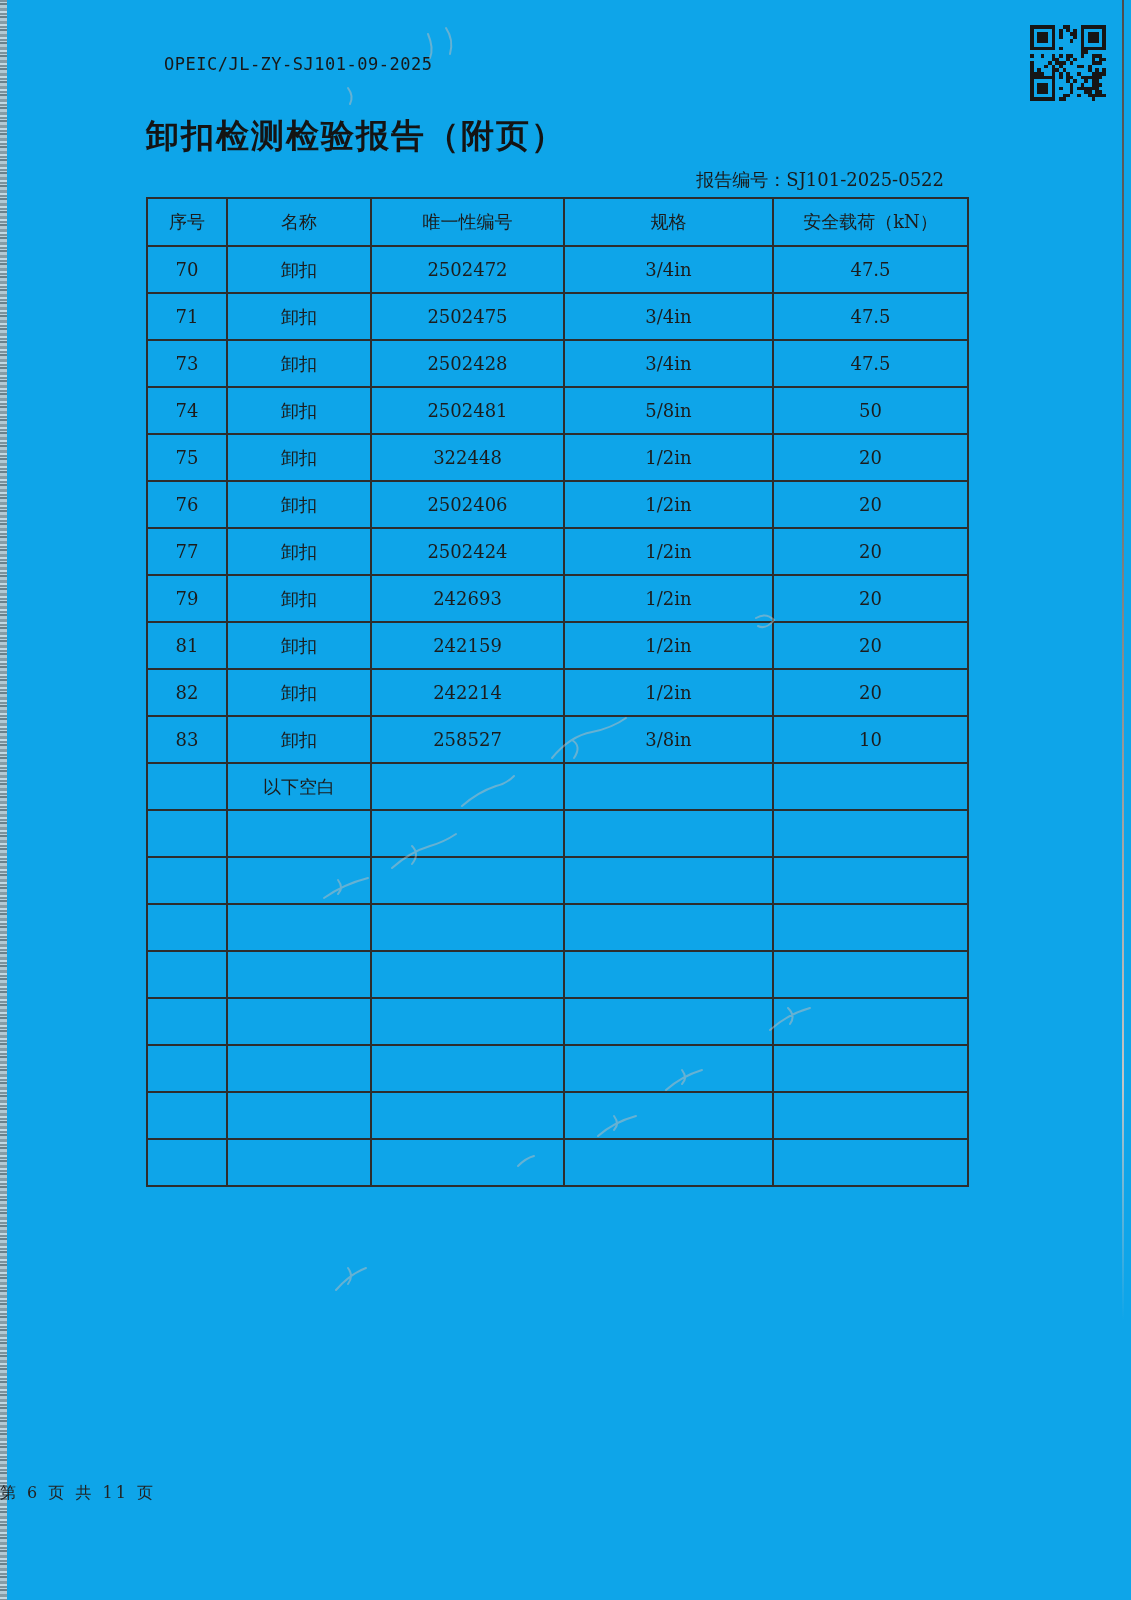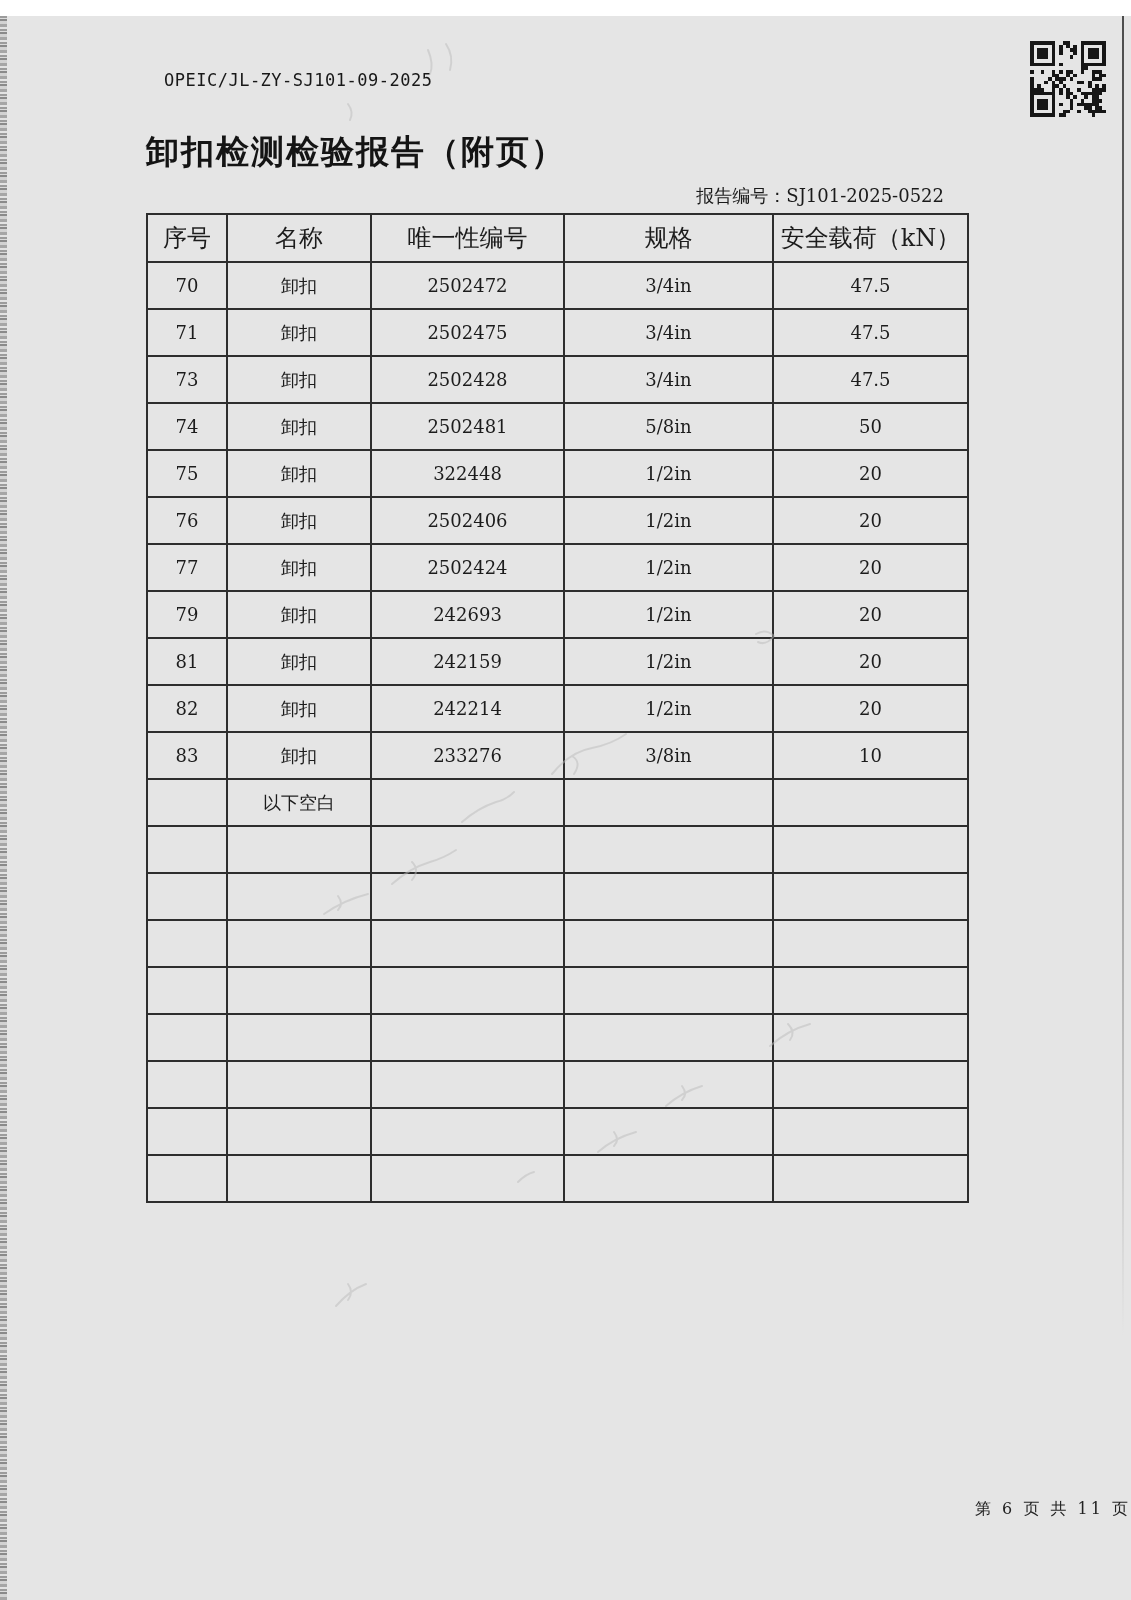--- a/index.html
+++ b/index.html
@@ -4,21 +4,21 @@
 <style>
   html,body{margin:0;padding:0;}
   body{
     width:1131px;height:1600px;
     background:#ffffff;
     font-family:"DejaVu Serif","Liberation Serif",serif;
     color:#1e1e1e;
     position:relative;
     overflow:hidden;
   }
-  .page{position:absolute;inset:0;background:#e5e5e5;margin-top:16px;}
+  .page{position:absolute;inset:0;background:#0ea5e9;}
 
   
   .edge-left{
     position:absolute;left:0;top:0;width:7px;height:1600px;
     background:repeating-linear-gradient(180deg,
       #8f8f8f 0 2px,#d9d9d9 2px 3px,#7a7a7a 3px 5px,
       #cfcfcf 5px 8px,#9b9b9b 8px 11px,#e2e2e2 11px 13px);
     opacity:.85;
   }
   
@@ -48,26 +48,26 @@
   table.report{
     position:absolute;left:146px;top:197px;
     width:821px;border-collapse:collapse;table-layout:fixed;
   }
   table.report th,table.report td{
     border:2px solid #2d2d2d;
     text-align:center;vertical-align:middle;
     font-size:18px;font-weight:400;color:#1c1c1c;
     padding:0;overflow:hidden;white-space:nowrap;
   }
-  table.report th{height:46px;font-size:24px;}
+  table.report th{height:46px;font-size:18px;}
   table.report td{height:45px;}
 
   .footer{
     position:absolute;left:0;top:1483px;width:1131px;
-    text-align:right;font-size:16px;letter-spacing:3px;color:#222;
+    text-align:left;font-size:16px;letter-spacing:3px;color:#222;
   }
 
   .ghosts{position:absolute;inset:0;pointer-events:none;}
 </style>
 </head>
 <body>
 
 <div class="page">
 
   <div class="edge-left"></div>
@@ -375,21 +375,21 @@
         <tr>
           <td>82</td>
           <td>卸扣</td>
           <td>242214</td>
           <td>1/2in</td>
           <td>20</td>
         </tr>
         <tr>
           <td>83</td>
           <td>卸扣</td>
-          <td>233276</td>
+          <td>258527</td>
           <td>3/8in</td>
           <td>10</td>
         </tr>
         <tr>
           <td></td>
           <td>以下空白</td>
           <td></td>
           <td></td>
           <td></td>
         </tr>

